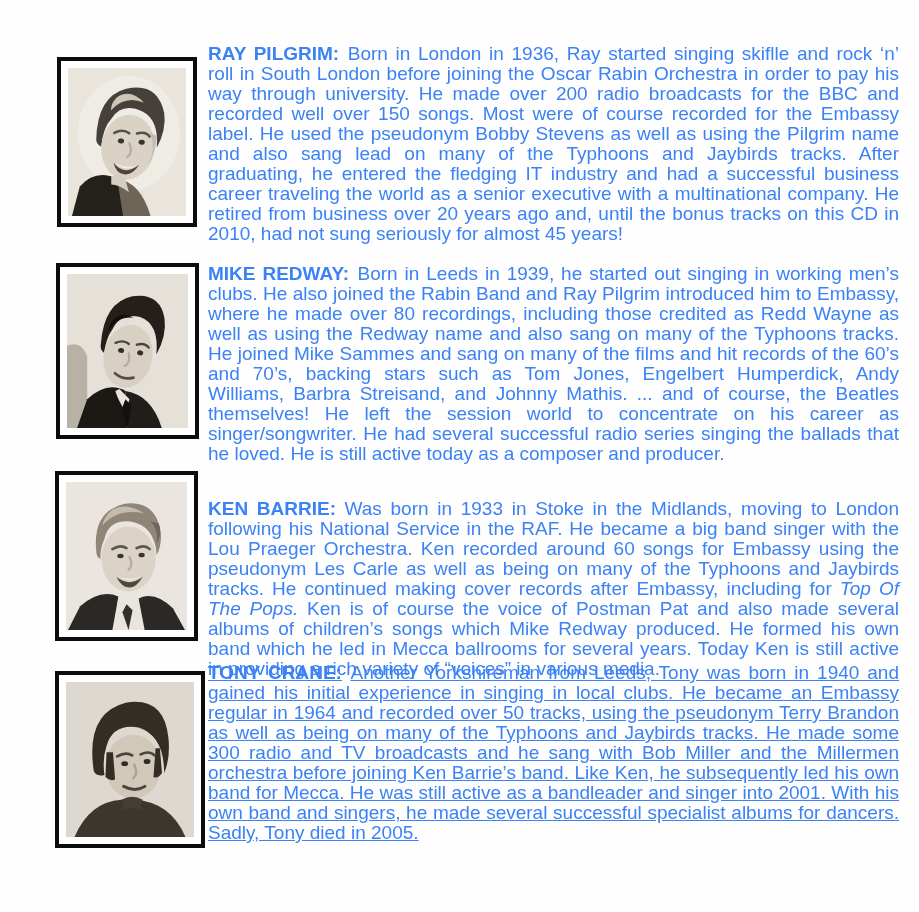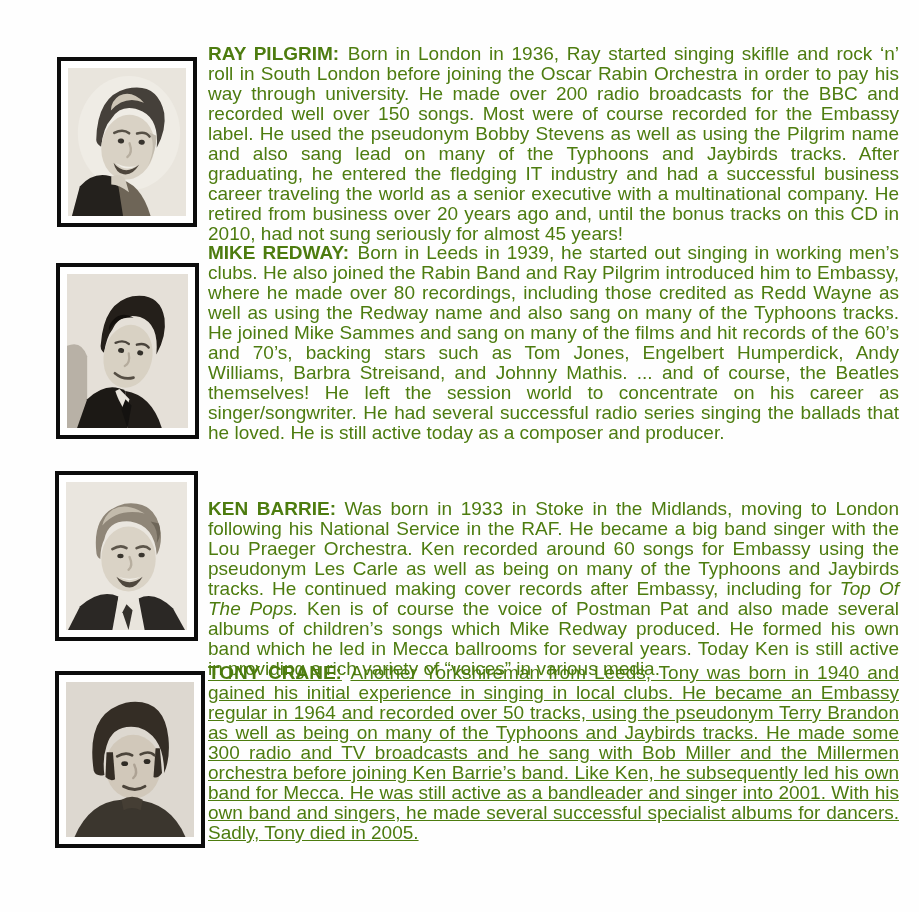--- a/index.html
+++ b/index.html
@@ -20,21 +20,21 @@
     padding: 7px;
   }
   .photo-frame svg { display: block; width: 100%; height: 100%; }
   .bio-text {
     position: absolute;
     left: 208px;
     width: 691px;
     font-size: 19px;
     line-height: 20px;
     text-align: justify;
-    color: #4d7c0f;
+    color: #3b82f6;
   }
   .bio-name { font-weight: bold; margin-right: 0.45em; }
   .bio-text em { font-style: italic; }
 </style>
 </head>
 <body>
 
 <div class="page">
 
   <div class="photo-frame" style="left:57px; top:57px; width:140px; height:170px;">
@@ -79,21 +79,21 @@
         <path d="M61 77 q4 9 -1 13" stroke="#b5ac9d" stroke-width="2.2" fill="none" stroke-linecap="round"></path>
         <path d="M52 99 q10 5 19 0" stroke="#554e44" stroke-width="2.6" fill="none" stroke-linecap="round"></path>
       </g>
       <path d="M10 150 L20 122 Q40 104 58 114 L60 150 Z" fill="#1c1915"></path>
       <path d="M58 114 Q84 118 94 150 L60 150 Z" fill="#211d19"></path>
       <path d="M52 112 L62 122 L58 134 Q50 122 48 114 Z" fill="#e8e4dc"></path>
       <path d="M58 122 L64 128 L60 150 L54 132 Z" fill="#141210"></path>
     </svg>
   </div>
 
-  <p class="bio-text" style="top:243px;">
+  <p class="bio-text" style="top:264px;">
     <strong class="bio-name">MIKE REDWAY:</strong><span><span>Born in Leeds in 1939, he started out singing in working men’s clubs.  He also joined the Rabin Band and Ray Pilgrim introduced him to Embassy, where he made over 80 recordings, including those credited as Redd Wayne as well as using the Redway name and also sang on many of the Typhoons tracks.  He joined Mike Sammes and sang on many of the films and hit records of the 60’s and 70’s, backing stars such as Tom Jones, Engelbert Humperdick, Andy Williams, Barbra Streisand, and Johnny Mathis. ... and of course, the Beatles themselves!  He left the session world to concentrate on his career as singer/songwriter.  He had several successful radio series singing the ballads that he loved.  He is still active today as a composer and producer.</span></span>
   </p>
 
   <div class="photo-frame" style="left:55px; top:471px; width:143px; height:170px;">
     <svg viewBox="0 0 120 150" preserveAspectRatio="none" xmlns="http://www.w3.org/2000/svg">
       <rect width="120" height="150" fill="#eae6df"></rect>
       <path d="M30 70 Q26 30 58 22 Q90 18 94 52 Q95 64 90 74 Q88 44 64 40 Q42 38 38 58 Q34 66 34 78 Q30 76 30 70 Z" fill="#8f8678"></path>
       <path d="M36 44 Q52 26 78 32 Q60 20 46 28 Q38 34 36 44 Z" fill="#c3bbac"></path>
       <path d="M84 40 Q92 48 90 62 Q96 52 92 42 Z" fill="#6e6659"></path>
       <ellipse cx="62" cy="78" rx="27" ry="33" fill="#dad3c6"></ellipse>

